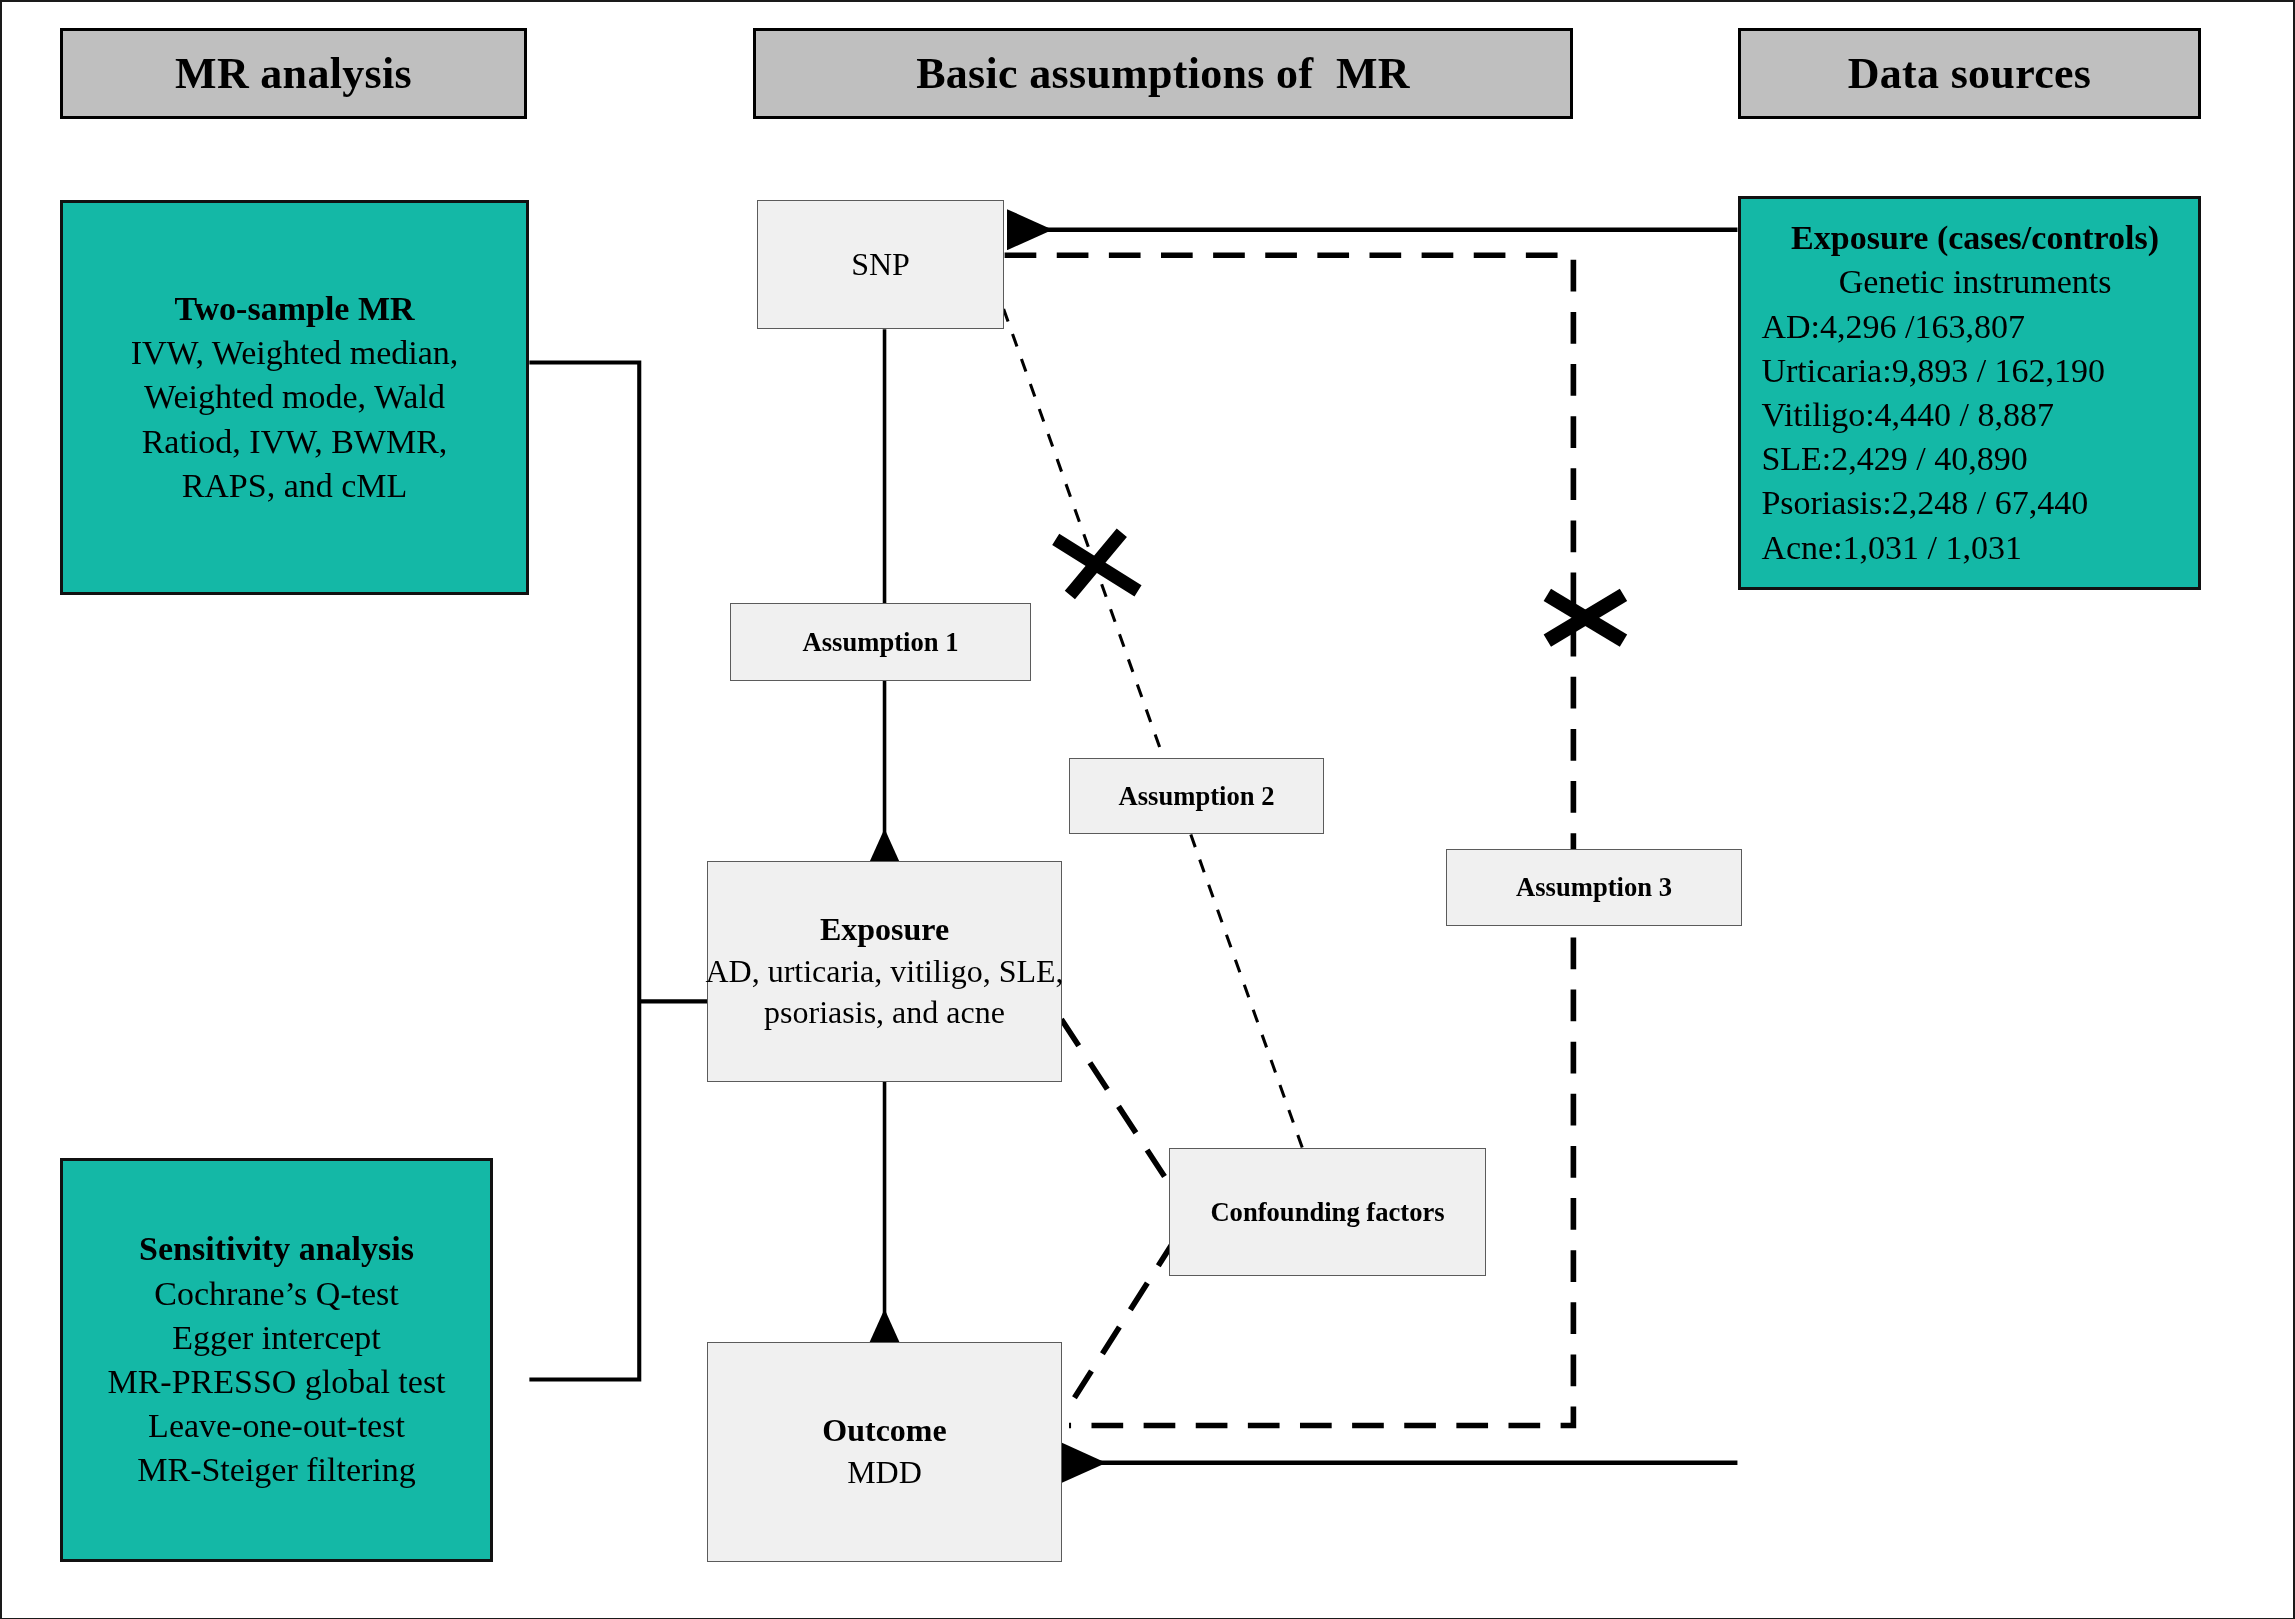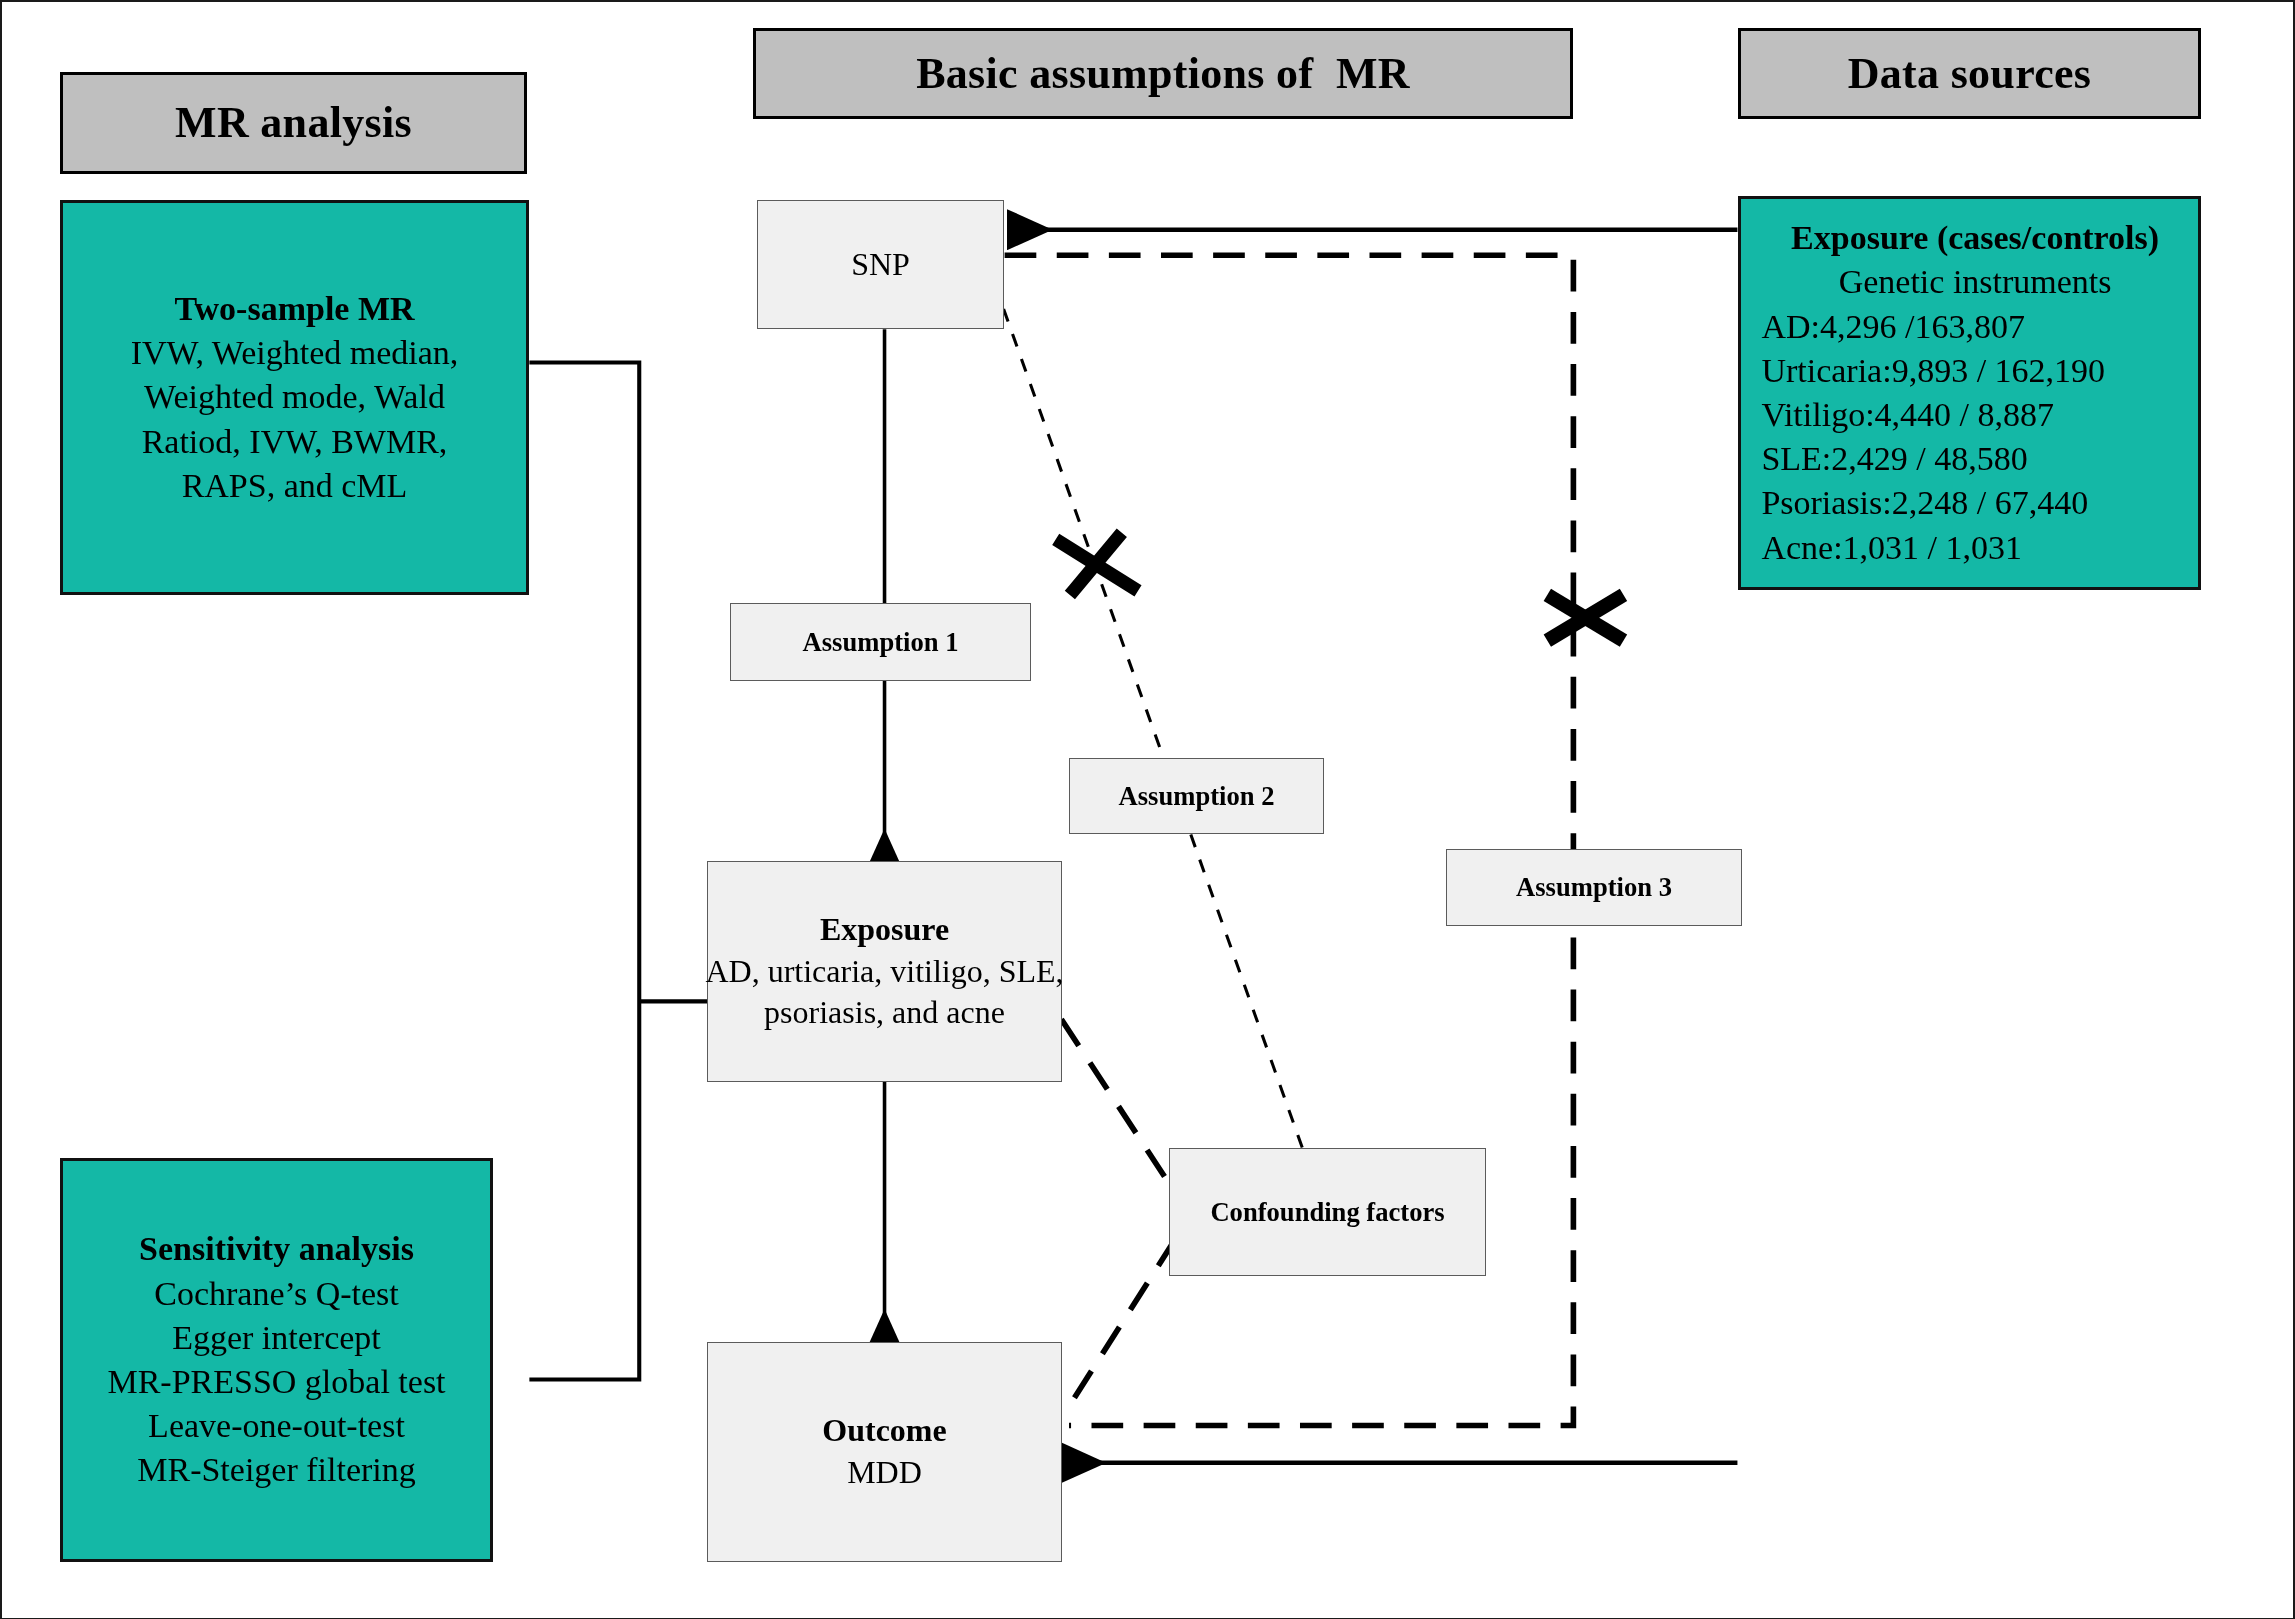--- a/index.html
+++ b/index.html
@@ -105,21 +105,21 @@
     <g stroke="#000000" stroke-width="26" stroke-linecap="square">
       <line x1="2073" y1="1058" x2="2212" y2="1145"></line>
       <line x1="2098" y1="1150" x2="2183" y2="1048"></line>
     </g>
     <g stroke="#000000" stroke-width="28" stroke-linecap="square">
       <line x1="3036" y1="1167" x2="3161" y2="1242"></line>
       <line x1="3036" y1="1242" x2="3161" y2="1167"></line>
     </g>
   </svg>
 
-  <div class="node banner" style="left:58px;top:25.6px;width:467px;height:102px;margin-top:44px;">
+  <div class="node banner" style="left:58px;top:25.6px;width:467px;height:91px;">
     <span class="ln">MR analysis</span>
   </div>
 
   <div class="node banner" style="left:751px;top:25.6px;width:820px;height:91px;">
     <span class="ln">Basic assumptions of  MR</span>
   </div>
 
   <div class="node banner" style="left:1736px;top:25.6px;width:463px;height:91px;">
     <span class="ln">Data sources</span>
   </div>
@@ -171,20 +171,20 @@
     <span class="ttl">Outcome</span>
     <span class="ln">MDD</span>
   </div>
 
   <div class="node panel left-align" style="left:1736px;top:194px;width:463px;height:394px;padding-left:20.4px;">
     <span class="ttl" style="align-self:center;">Exposure (cases/controls)</span>
     <span class="ln" style="align-self:center;">Genetic instruments</span>
     <span class="ln">AD:4,296 /163,807</span>
     <span class="ln">Urticaria:9,893 / 162,190</span>
     <span class="ln">Vitiligo:4,440 / 8,887</span>
-    <span class="ln">SLE:2,429 / 48,580</span>
+    <span class="ln">SLE:2,429 / 40,890</span>
     <span class="ln">Psoriasis:2,248 / 67,440</span>
     <span class="ln">Acne:1,031 / 1,031</span>
   </div>
 
 
 </div>
 
 
 </body></html>

